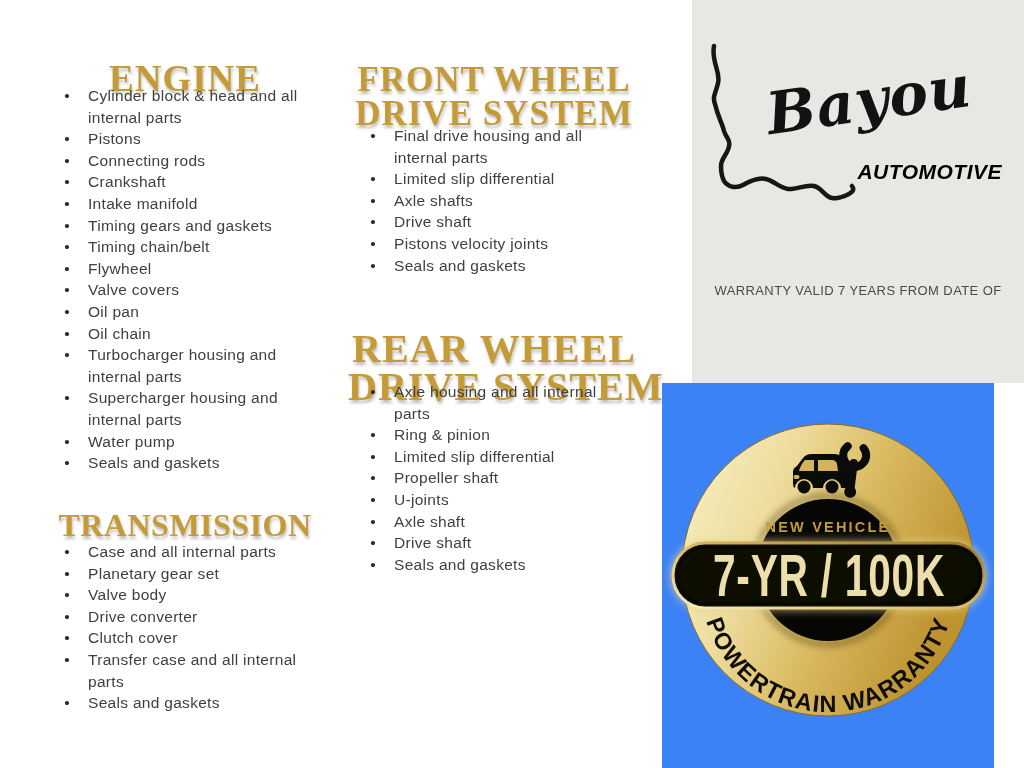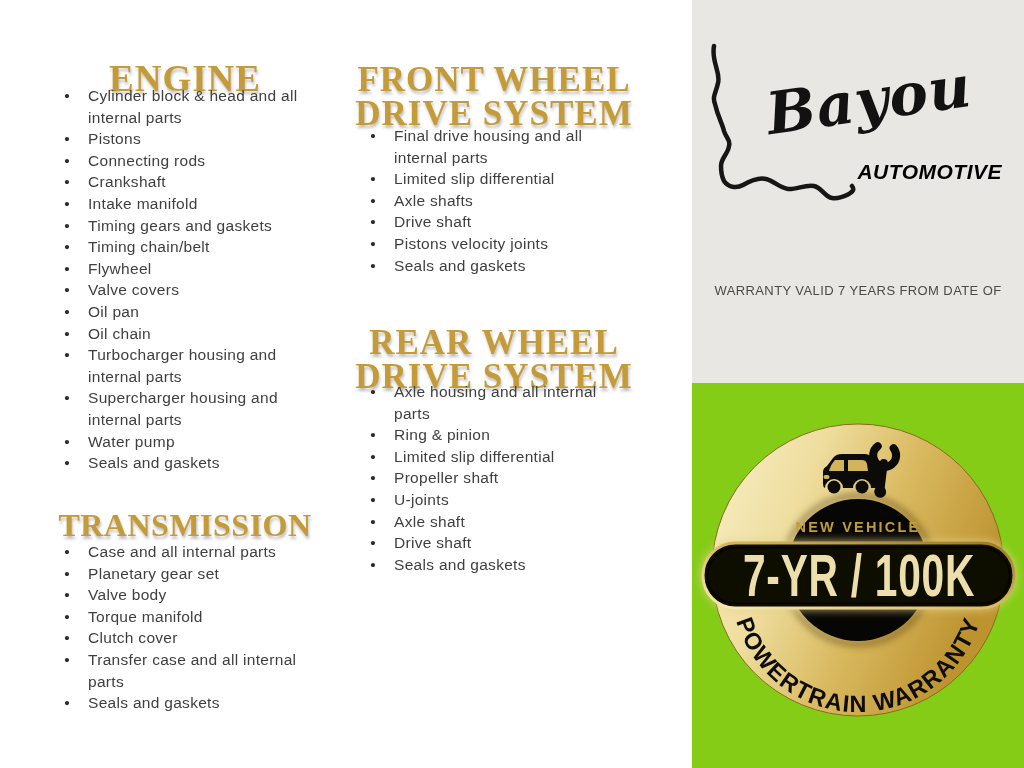--- a/index.html
+++ b/index.html
@@ -16,37 +16,37 @@
     color:#C49B36;
     text-align:center;
     letter-spacing:1px;
     line-height:0.96;
     text-shadow:1px 3px 3px rgba(110,110,110,0.45);
     white-space:nowrap;
   }
   #engine-title      { left:40px;  top:36px;  width:290px; font-size:37px; }
   #transmission-title{ left:22px;  top:489px; width:326px; font-size:32px; letter-spacing:0.5px; }
   #fwd-title         { left:348px; top:40px;  width:292px; font-size:35px; }
-  #rwd-title         { left:348px; top:303px; width:292px; font-size:35px; }
+  #rwd-title         { left:348px; top:303px; width:292px; font-size:40px; }
 
   
   ul.parts {
     position:absolute; list-style:none; margin:0; padding:0;
     color:#3F3F3F; font-size:15.5px; line-height:21.6px; letter-spacing:0.3px;
   }
   ul.parts li { display:flex; align-items:flex-start; }
   ul.parts .bullet { flex:0 0 14px; margin-right:14px; text-align:center; color:#2e2e2e; }
   #engine-list       { left:60px;  top:85px;  width:270px; }
   #transmission-list { left:60px;  top:541px; width:270px; }
   #fwd-list          { left:366px; top:125px; width:240px; }
   #rwd-list          { left:366px; top:381px; width:240px; }
 
   
   .panel-gray  { position:absolute; left:692px; top:0;     width:332px; height:383px; background:#E8E7E4; }
-  .panel-black { position:absolute; left:692px; top:383px; width:332px; height:385px; background:#84cc16; }
+  .panel-black { position:absolute; left:662px; top:383px; width:332px; height:385px; background:#3b82f6; }
 
   
   #state-sketch { position:absolute; left:6px; top:28px; }
   #brand-script {
     position:absolute; left:62px; top:66px; width:230px;
     font-family:"DejaVu Serif", serif; font-style:italic; font-weight:700;
     font-size:58px; color:#121212; transform:rotate(-8deg); letter-spacing:1px;
     text-align:center;
   }
   #brand-sub {
@@ -140,21 +140,21 @@
       <li>
         <span class="bullet">•</span>
         <span>Planetary gear set</span>
       </li>
       <li>
         <span class="bullet">•</span>
         <span>Valve body</span>
       </li>
       <li>
         <span class="bullet">•</span>
-        <span>Torque manifold</span>
+        <span>Drive converter</span>
       </li>
       <li>
         <span class="bullet">•</span>
         <span>Clutch cover</span>
       </li>
       <li>
         <span class="bullet">•</span>
         <span>Transfer case and all internal parts</span>
       </li>
       <li>

